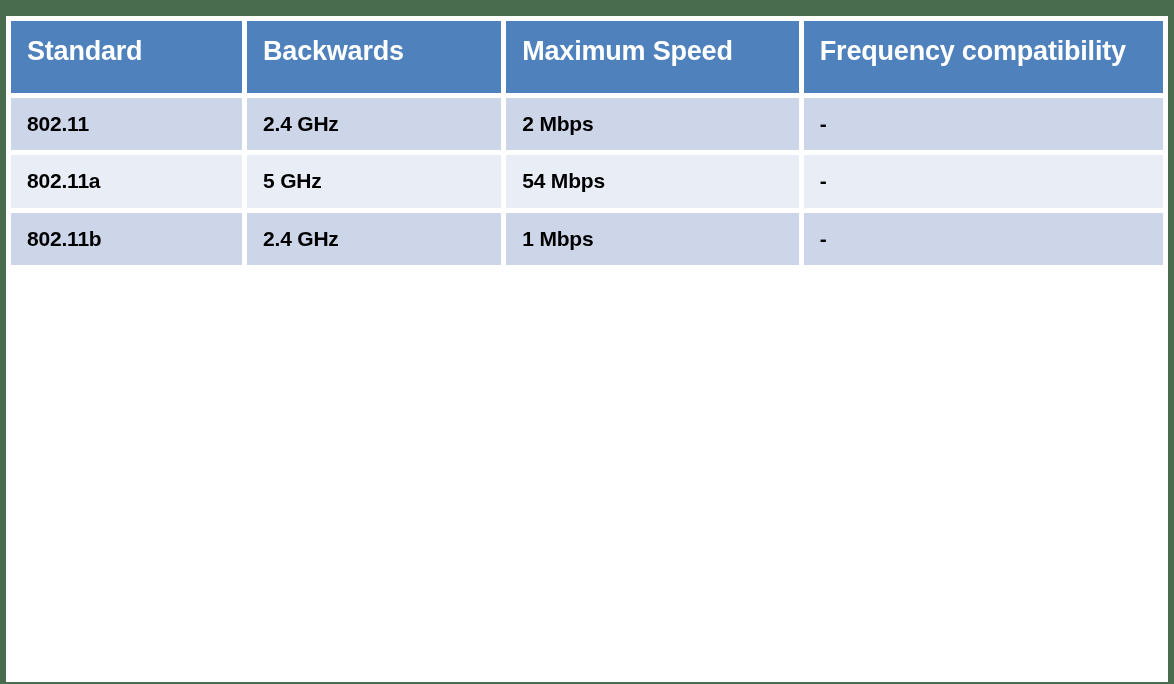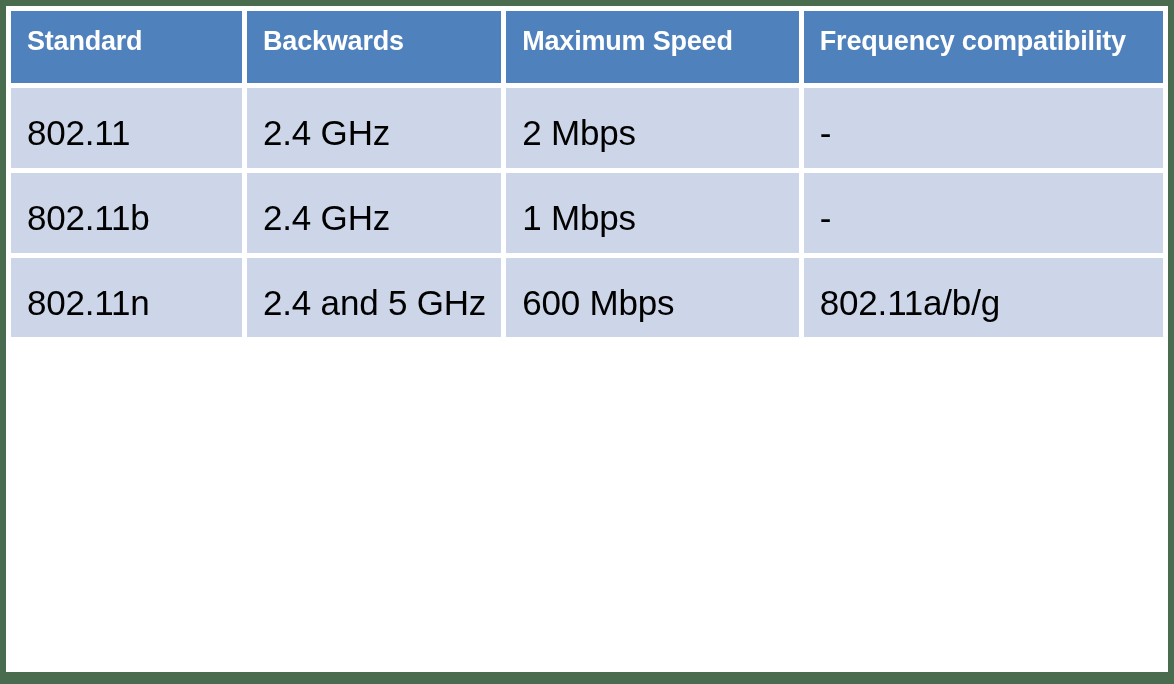--- a/index.html
+++ b/index.html
@@ -10,21 +10,21 @@
     width: 1174px;
     height: 684px;
     background: #486c4d;
     font-family: "Liberation Sans", "DejaVu Sans", sans-serif;
     overflow: hidden;
   }
 
   #table-frame {
     position: absolute;
     left: 6px;
-    top: 6px;
+    top: 16px;
     width: 1162px;
     height: 666px;
     background: #ffffff;
     box-sizing: border-box;
   }
 
   table.wifi-table {
     width: 1162px;
     border-collapse: separate;
     border-spacing: 5px 5px;
@@ -46,25 +46,25 @@
     vertical-align: top;
     padding: 14px 0 14px 16px;
     height: 72px;
     box-sizing: border-box;
     line-height: 1.22;
     letter-spacing: -0.2px;
   }
 
   tbody td {
     color: #000000;
-    font-size: 35px;
-    font-weight: normal;
+    font-size: 21px;
+    font-weight: bold;
     text-align: left;
     vertical-align: top;
-    padding: 23px 0 13px 16px;
+    padding: 13px 0 13px 16px;
     height: 49px;
     box-sizing: border-box;
     line-height: 1.25;
     letter-spacing: -0.2px;
   }
 
   tbody tr.row-band-a td { background: #ccd6e8; }
   tbody tr.row-band-b td { background: #e9edf6; }
   tbody tr.row-tall td { height: 88px; }
 </style>
@@ -87,27 +87,27 @@
         <th>Frequency compatibility</th>
       </tr>
     </thead>
     <tbody>
       <tr class="row-band-a">
         <td>802.11</td>
         <td>2.4 GHz</td>
         <td>2 Mbps</td>
         <td>-</td>
       </tr>
+      <tr class="row-band-b">
+        <td>802.11a</td>
+        <td>5 GHz</td>
+        <td>54 Mbps</td>
+        <td>-</td>
+      </tr>
       <tr class="row-band-a">
         <td>802.11b</td>
         <td>2.4 GHz</td>
         <td>1 Mbps</td>
         <td>-</td>
       </tr>
-      <tr class="row-band-a">
-        <td>802.11n</td>
-        <td>2.4 and 5 GHz</td>
-        <td>600 Mbps</td>
-        <td>802.11a/b/g</td>
-      </tr>
     </tbody>
   </table>
 </div>
 
 </body></html>

